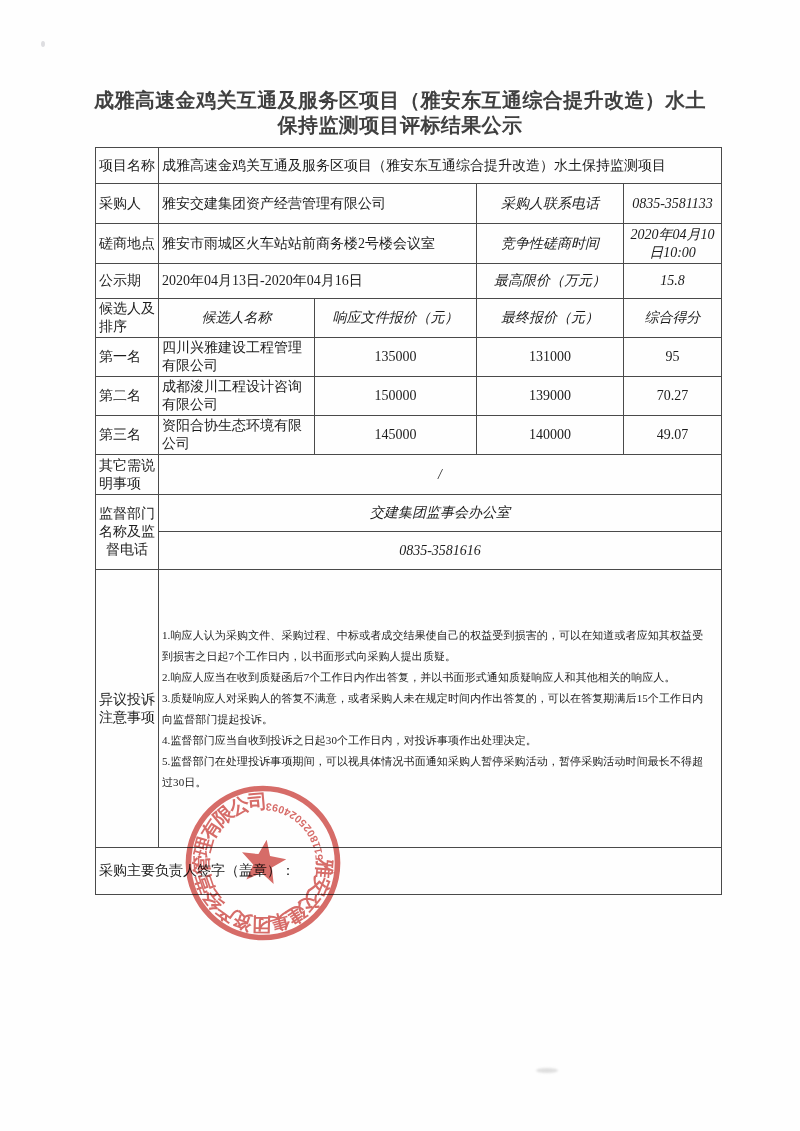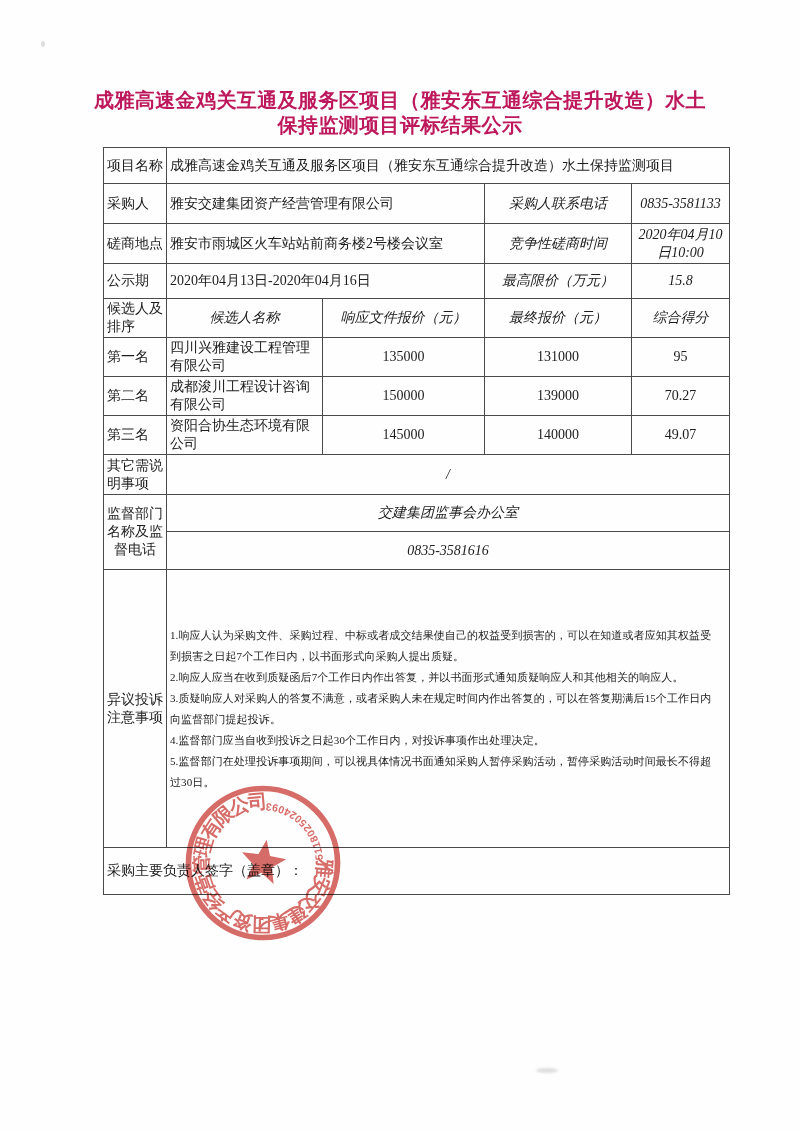--- a/index.html
+++ b/index.html
@@ -6,24 +6,24 @@
   .page{
     position:relative;width:800px;height:1131px;margin:0 auto;
     background:#fefefe;overflow:hidden;
     font-family:"Liberation Serif", serif;
     color:#1c1c1c;
   }
   .doc-title{
     position:absolute;left:85px;top:88px;width:630px;
     font-family:"Liberation Sans", sans-serif;
     font-weight:bold;font-size:20px;line-height:25px;
-    text-align:center;color:#be185d;letter-spacing:0.4px;
+    text-align:center;color:#404040;letter-spacing:0.4px;
   }
   table.main{
-    position:absolute;left:103px;top:147px;width:627px;
+    position:absolute;left:95px;top:147px;width:627px;
     border-collapse:collapse;table-layout:fixed;
   }
   table.main th, table.main td{
     border:1px solid #4a4a4a;
     font-size:14px;font-weight:normal;
     padding:1px 3px;vertical-align:middle;
     overflow:hidden;line-height:18px;
   }
   th.lbl{text-align:left;}
   th.lbl.center{text-align:center;padding:9px 1px;}

